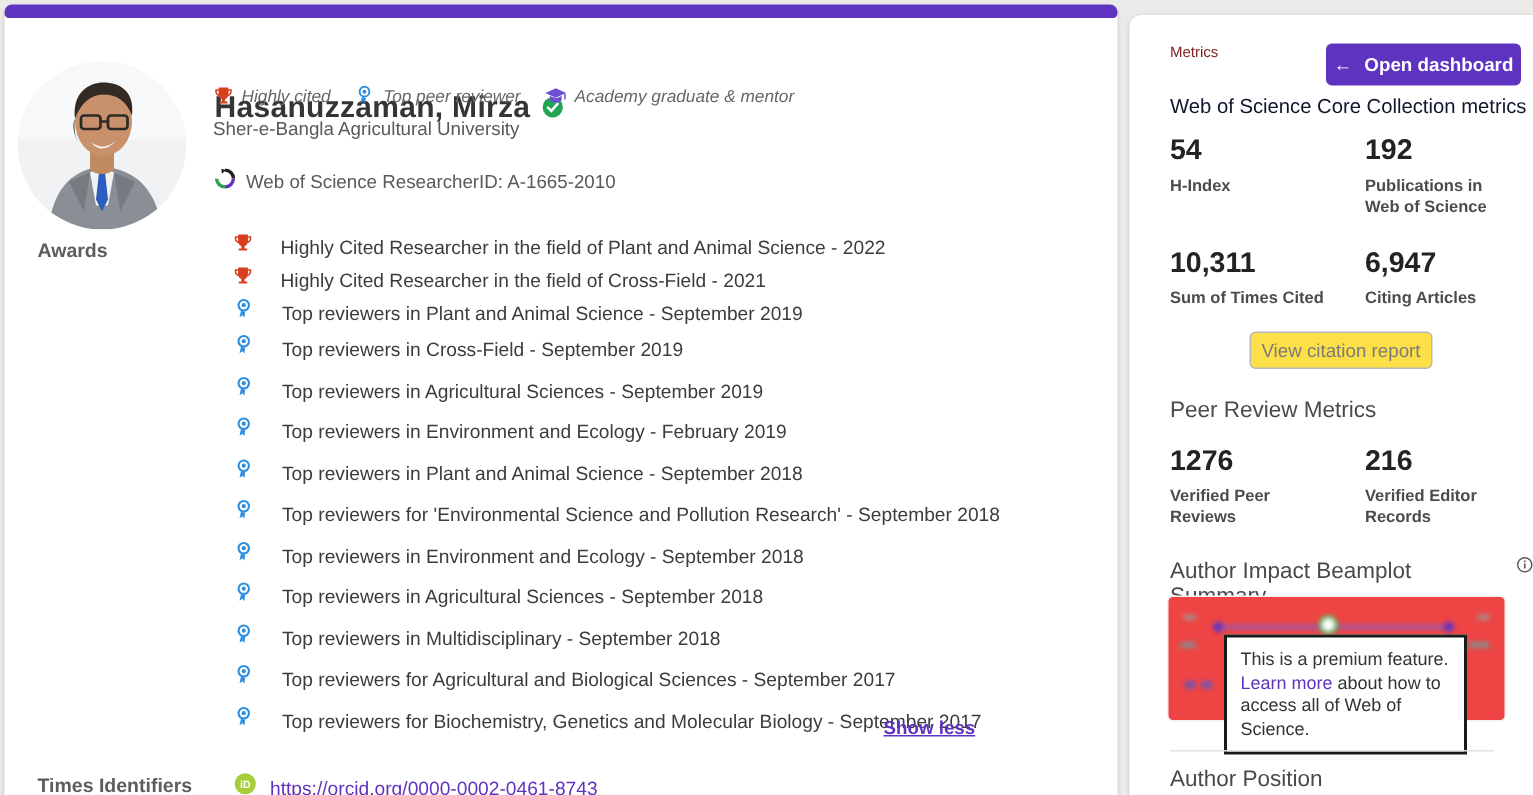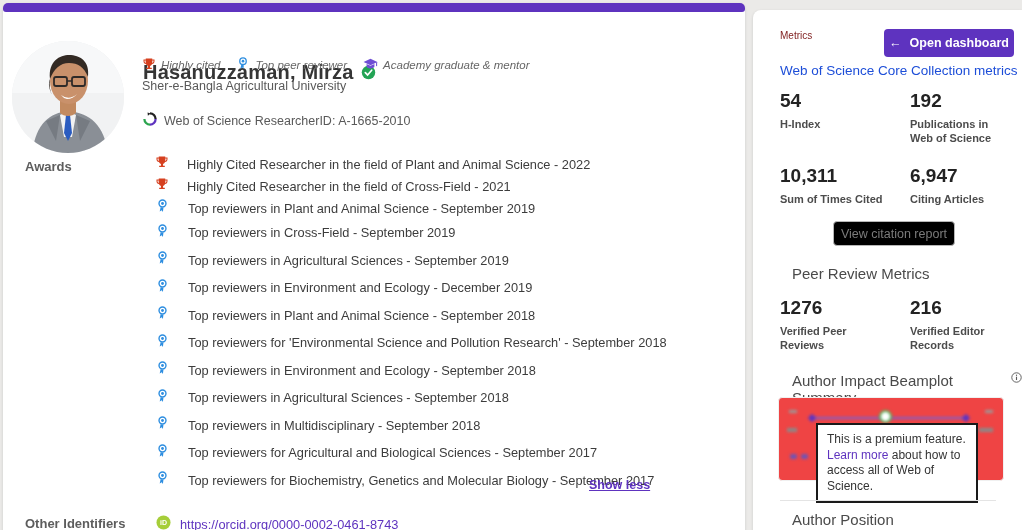--- a/index.html
+++ b/index.html
@@ -48,36 +48,36 @@
   .ic { display:inline-block; flex:none; }
   
   .right-card { left:753px; top:10px; width:269px; height:530px; border-radius:8px 0 0 0; }
   .metrics-title { position:absolute; left:27px; top:20px; font-size:10px; color:#7f1d1d; }
   .open-dashboard {
     position:absolute; left:131px; top:19px; width:130px; height:28px;
     background:#5e33bf; color:#fff; border:none; border-radius:4px;
     font-family:inherit; font-size:12.5px; font-weight:bold; cursor:pointer;
     display:flex; align-items:center; justify-content:center; gap:8px;
   }
-  .core-title { position:absolute; left:27px; top:53px; font-size:13.5px; color:#1d4ed8; }
+  .core-title { position:absolute; left:27px; top:53px; font-size:13.5px; color:#0f172a; }
   .metric { position:absolute; width:122px; }
   .metric-value { font-size:19px; font-weight:bold; color:#232323; }
   .metric-label { font-size:11px; font-weight:bold; color:#4c4c4c; line-height:14px; margin-top:5px; }
   .m-hindex { left:27px; top:80px; }
   .m-pubs   { left:157px; top:80px; width:100px; }
   .m-cited  { left:27px; top:155px; }
   .m-citing { left:157px; top:155px; }
   .m-vpr    { left:27px; top:287px; width:90px; }
   .m-ver    { left:157px; top:287px; width:95px; }
   .view-citation {
     position:absolute; left:80px; top:211px; width:122px; height:25px;
-    background:#000000; border:1px solid #b7b7b7; border-radius:4px;
+    background:#fde047; border:1px solid #b7b7b7; border-radius:4px;
     font-family:inherit; font-size:12.5px; color:#7b7b7b; cursor:pointer;
   }
-  .sub-title { position:absolute; left:27px; font-size:15px; color:#4a4a4a;margin-left:12px; }
+  .sub-title { position:absolute; left:27px; font-size:15px; color:#4a4a4a; }
   .t-peer { top:255px; }
   .t-beam { top:362px; display:flex; align-items:flex-start; gap:4px; }
   .t-pos  { top:501px; }
   .beamplot-box {
     position:absolute; left:25px; top:387px; width:226px; height:84px;
     background:#ef4444; border:1px solid #f0f0f0; border-radius:4px;
   }
   .blurred { position:absolute; filter:blur(1.6px); }
   .beam-line { left:32px; top:19px; width:156px; height:2px; background:#7a5fd0; }
   .beam-dot  { width:6px; height:6px; background:#5e33bf; border-radius:1px; transform:rotate(45deg); }
@@ -223,21 +223,21 @@
             <path d="M6 9.8 L5 14.4 L7.2 13 L8.4 14.8 L9 10.4 Z" fill="#2e8ee0"></path>
           </svg></span>
       <span class="award-text">Top reviewers in Agricultural Sciences - September 2019</span>
     </li>
     <li class="award-row">
       <span class="ic"><svg width="15" height="16" viewBox="0 0 16 17">
             <circle cx="8" cy="5.8" r="3.7" fill="none" stroke="#2e8ee0" stroke-width="1.5"></circle>
             <circle cx="8" cy="5.8" r="1.5" fill="#2e8ee0"></circle>
             <path d="M6 9.8 L5 14.4 L7.2 13 L8.4 14.8 L9 10.4 Z" fill="#2e8ee0"></path>
           </svg></span>
-      <span class="award-text">Top reviewers in Environment and Ecology - December 2019</span>
+      <span class="award-text">Top reviewers in Environment and Ecology - February 2019</span>
     </li>
     <li class="award-row">
       <span class="ic"><svg width="15" height="16" viewBox="0 0 16 17">
             <circle cx="8" cy="5.8" r="3.7" fill="none" stroke="#2e8ee0" stroke-width="1.5"></circle>
             <circle cx="8" cy="5.8" r="1.5" fill="#2e8ee0"></circle>
             <path d="M6 9.8 L5 14.4 L7.2 13 L8.4 14.8 L9 10.4 Z" fill="#2e8ee0"></path>
           </svg></span>
       <span class="award-text">Top reviewers in Plant and Animal Science - September 2018</span>
     </li>
     <li class="award-row">
@@ -285,21 +285,21 @@
             <circle cx="8" cy="5.8" r="3.7" fill="none" stroke="#2e8ee0" stroke-width="1.5"></circle>
             <circle cx="8" cy="5.8" r="1.5" fill="#2e8ee0"></circle>
             <path d="M6 9.8 L5 14.4 L7.2 13 L8.4 14.8 L9 10.4 Z" fill="#2e8ee0"></path>
           </svg></span>
       <span class="award-text">Top reviewers for Biochemistry, Genetics and Molecular Biology - September 2017</span>
     </li>
   </ul>
 
   <a class="show-less">Show less</a>
 
-  <div class="section-label oid-label">Other Identifiers</div>
+  <div class="section-label oid-label">Times Identifiers</div>
   <div class="orcid-row">
     <span class="ic">
       <svg width="15" height="15" viewBox="0 0 16 16">
           <circle cx="8" cy="8" r="7.5" fill="#a6ce39"></circle>
           <text x="8" y="11" text-anchor="middle" font-family="Liberation Sans, sans-serif" font-size="7.5" font-weight="bold" fill="#fff">iD</text>
         </svg>
     </span>
     <a class="orcid-link">https://orcid.org/0000-0002-0461-8743</a>
   </div>
 </div>

